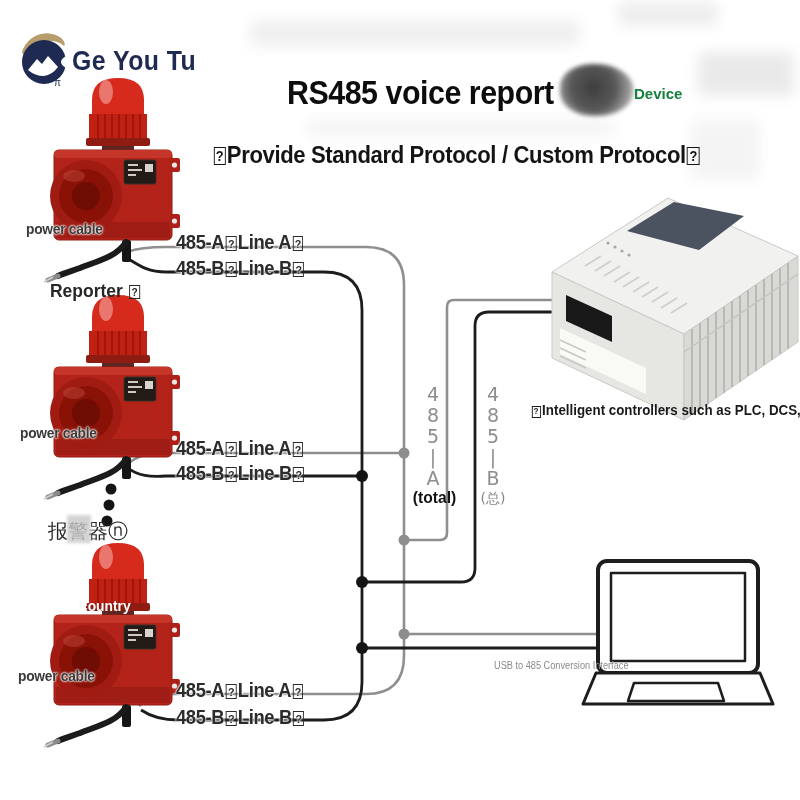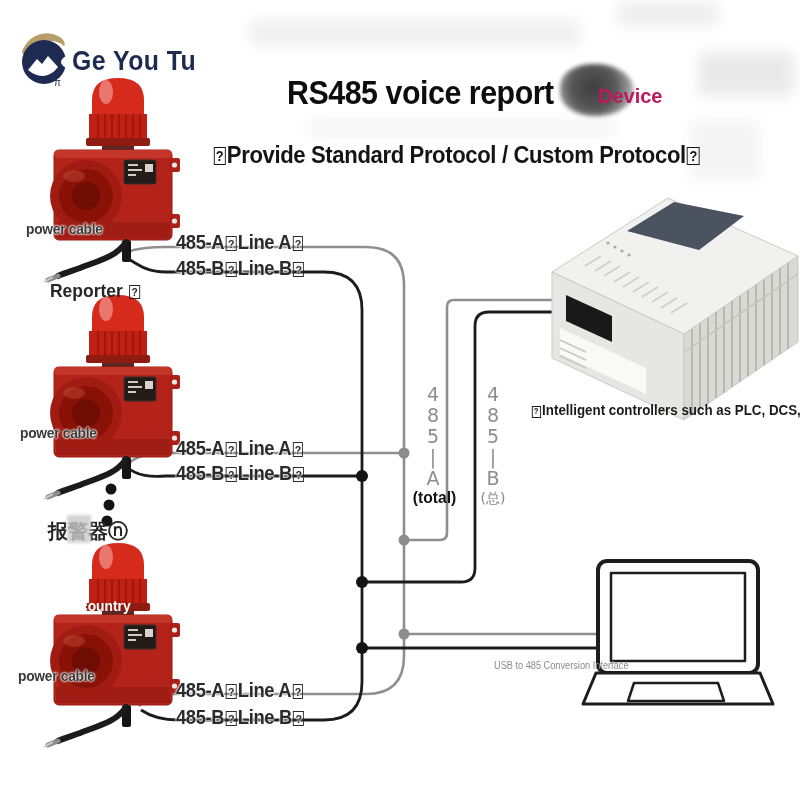--- a/index.html
+++ b/index.html
@@ -136,37 +136,37 @@
     <path d="M46,26 Q36,32 46,38 Z" fill="#fff"></path>
     <path d="M8,40 L17,29 L22,34 L28,26 L38,37 Q32,45 24,46 Q15,46 8,40 Z" fill="#fff"></path>
     <text x="34" y="56" font-size="10" fill="#1f2a52">π</text>
   </svg>
   <div class="abs txt cond" style="left:72px;top:46px;font-size:27px;font-weight:700;color:#1f2a52;letter-spacing:.5px">Ge You Tu</div>
 
   <div class="abs txt cond" style="left:287px;top:74px;font-size:33px;font-weight:700;color:#0d0d0d;letter-spacing:-.5px">RS485 voice report</div>
   <div class="abs txt" style="left:560px;top:64px;width:74px;height:52px;border-radius:46% 54% 52% 48%;
        background:radial-gradient(circle at 45% 45%, #2e2e2e 0%, #4a4a4a 45%, #9a9a9a 75%, rgba(255,255,255,0) 95%);
        filter:blur(2px);opacity:.92"></div>
-  <div class="abs txt" style="left:598px;top:85px;font-size:20px;font-weight:700;color:#be185d">Device</div>
+  <div class="abs txt" style="left:634px;top:85px;font-size:15px;font-weight:700;color:#15803d">Device</div>
   <div class="abs txt cond" style="left:212px;top:141px;font-size:24px;font-weight:700;color:#141414;letter-spacing:-.4px"><span class="tofu">?</span>Provide Standard Protocol / Custom Protocol<span class="tofu">?</span></div>
 
   <div class="abs wire-label cond halo" style="left:176px;top:231px">485-A<span class="tofu">?</span>Line A<span class="tofu">?</span></div>
   <div class="abs wire-label cond halo" style="left:176px;top:257px">485-B<span class="tofu">?</span>Line B<span class="tofu">?</span></div>
   <div class="abs wire-label cond halo" style="left:176px;top:437px">485-A<span class="tofu">?</span>Line A<span class="tofu">?</span></div>
   <div class="abs wire-label cond halo" style="left:176px;top:462px">485-B<span class="tofu">?</span>Line B<span class="tofu">?</span></div>
   <div class="abs wire-label cond halo" style="left:176px;top:679px">485-A<span class="tofu">?</span>Line A<span class="tofu">?</span></div>
   <div class="abs wire-label cond halo" style="left:176px;top:706px">485-B<span class="tofu">?</span>Line B<span class="tofu">?</span></div>
 
   <div class="abs small-label cond halo" style="left:26px;top:220px">power cable</div>
   <div class="abs small-label cond halo" style="left:20px;top:424px">power cable</div>
   <div class="abs small-label cond halo" style="left:18px;top:667px">power cable</div>
 
   <div class="abs txt cond" style="left:50px;top:280px;font-size:19px;font-weight:700;color:#262626">Reporter <span class="tofu">?</span></div>
 
-  <div class="abs txt" style="left:48px;top:518px;font-size:20px;font-weight:700;color:#262626">报警器ⓝ</div>
+  <div class="abs txt" style="left:48px;top:518px;font-size:20px;font-weight:400;color:#262626">报警器ⓝ</div>
   <div class="abs" style="left:67px;top:515px;width:24px;height:28px;background:#c9c9c9;opacity:.8;filter:blur(1.5px);z-index:4"></div>
 
   <div class="abs cond" style="left:80px;top:597px;font-size:15px;font-weight:700;color:#fff;z-index:4">country</div>
 
   <div class="abs bus-col" style="left:423px;top:384px">4
 8
 5
 |
 A</div>
   <div class="abs txt cond" style="left:406px;top:488px;width:62px;text-align:center;font-size:17px;font-weight:700;color:#111">(total)</div>

